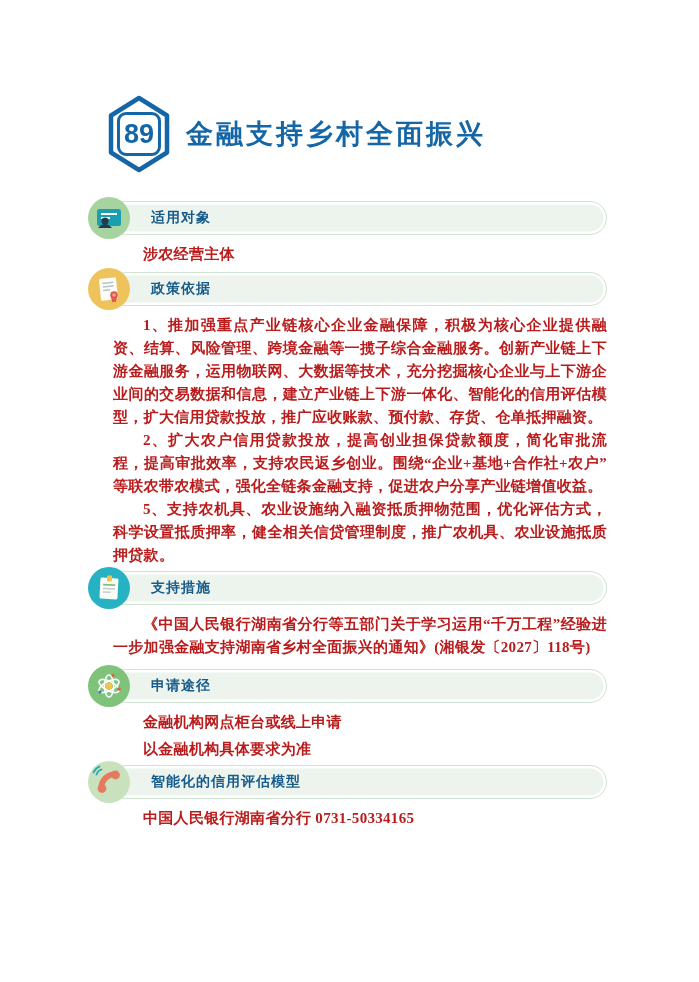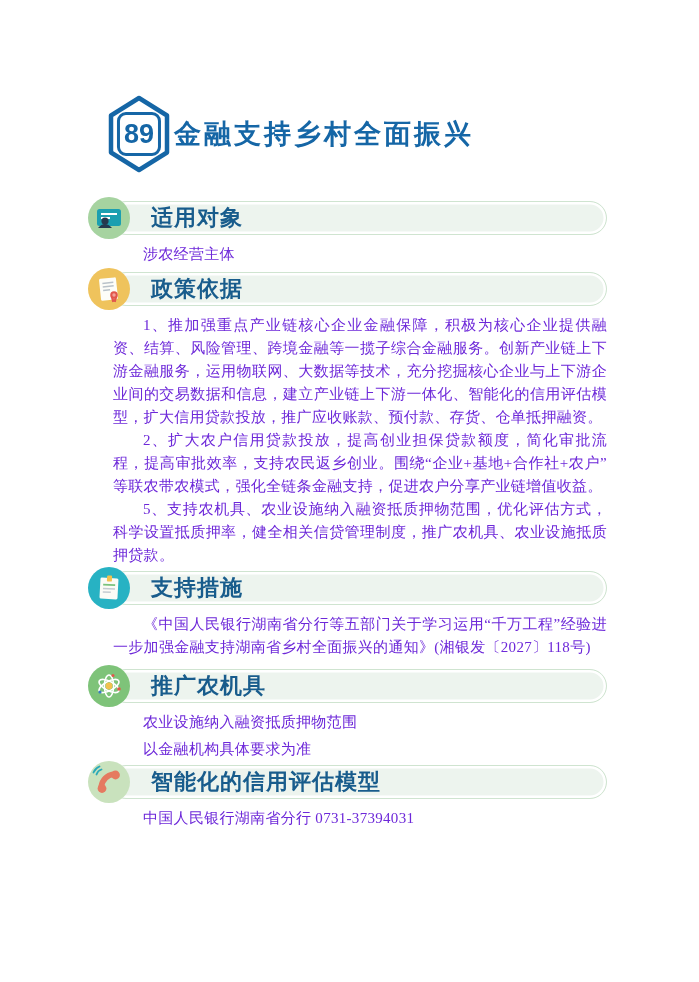--- a/index.html
+++ b/index.html
@@ -25,21 +25,21 @@
   .badge-num {
     position: absolute; left: 50%; top: 50%;
     transform: translate(-50%, -50%);
     font-family: "Liberation Sans", "DejaVu Sans", sans-serif;
     font-weight: 700; font-size: 27px; line-height: 1;
     color: #1566a6;
     border: 3px solid #1566a6; border-radius: 9px;
     padding: 6px 4px 5px;
   }
   .doc-title {
-    margin: 0 0 0 2px;
+    margin: 0 0 0 14px;
     font-family: "Liberation Sans", "DejaVu Sans", sans-serif;
     font-weight: 700; font-size: 27px; letter-spacing: 3px;
     color: #1566a6;
   }
 
   
   section { position: relative; }
   .sec-head { position: relative; height: 42px; }
   .icon-circle {
     position: absolute; left: 0; top: 0; width: 42px; height: 42px;
@@ -50,30 +50,31 @@
     position: absolute; left: 21px; right: 0; top: 4px; height: 34px;
     background: #edf4ee;
     border: 1.5px solid #cfe4d0;
     border-radius: 17px;
     box-shadow: inset 0 0 0 2.5px #ffffff;
     display: flex; align-items: center;
     padding-left: 41px;
   }
   .sec-title {
     font-family: "Liberation Sans", "DejaVu Sans", sans-serif;
-    font-weight: 700; font-size: 22px; letter-spacing: 1px;
+    font-weight: 700; font-size: 14px; letter-spacing: 1px;
     color: #185c8c;
   }
   .sec-body { margin: 3px 0 0 25px; }
   .sec-body p {
     margin: 0;
     font-size: 15px; line-height: 23px; letter-spacing: 0.3px;
-    color: #6d28d9;
+    color: #b91c1c;
     text-align: justify;
     text-indent: 2em;
+    font-weight: bold;
   }
   .mt22 { margin-top: 22px; }
   .mt2  { margin-top: 2px; }
   .mt0  { margin-top: 0; }
   .mt6  { margin-top: 6px; }
   .body-gap { margin-top: 4px; }
 
   
   .page-number {
     position: absolute; left: 93px; top: 916px;
@@ -180,25 +181,25 @@
             <ellipse cx="21" cy="21" rx="11" ry="4.6" transform="rotate(28 21 21)"></ellipse>
             <ellipse cx="21" cy="21" rx="11" ry="4.6" transform="rotate(90 21 21)"></ellipse>
           </g>
           <circle cx="21" cy="21" r="3.4" fill="#f2c14e"></circle>
           <circle cx="31" cy="24" r="1.8" fill="#e2574c"></circle>
           <circle cx="12" cy="27" r="1.6" fill="#3a79c3"></circle>
           <circle cx="25" cy="10.5" r="1.5" fill="#e2574c"></circle>
         </svg>
       </div>
       <div class="sec-bar">
-        <span class="sec-title">推广农机具</span>
-      </div>
-    </div>
-    <div class="sec-body body-gap">
-      <p>农业设施纳入融资抵质押物范围</p>
+        <span class="sec-title">申请途径</span>
+      </div>
+    </div>
+    <div class="sec-body body-gap">
+      <p>金融机构网点柜台或线上申请</p>
     </div>
   </section>
 
   <section class="mt0">
     <div class="sec-body body-gap">
       <p>以金融机构具体要求为准</p>
     </div>
   </section>
 
   <section class="mt0">
@@ -211,19 +212,19 @@
           <path d="M13,26 Q15,15 26,13" fill="none" stroke="#e57a60" stroke-width="5.5" stroke-linecap="round"></path>
           <circle cx="14" cy="27.5" r="4.4" fill="#e57a60"></circle>
           <circle cx="27.5" cy="14" r="4.4" fill="#e57a60"></circle>
         </svg>
       </div>
       <div class="sec-bar">
         <span class="sec-title">智能化的信用评估模型</span>
       </div>
     </div>
     <div class="sec-body body-gap">
-      <p>中国人民银行湖南省分行  0731-37394031</p>
+      <p>中国人民银行湖南省分行  0731-50334165</p>
     </div>
   </section>
 
   <div class="page-number">116</div>
 
 </div>
 
 </body></html>

